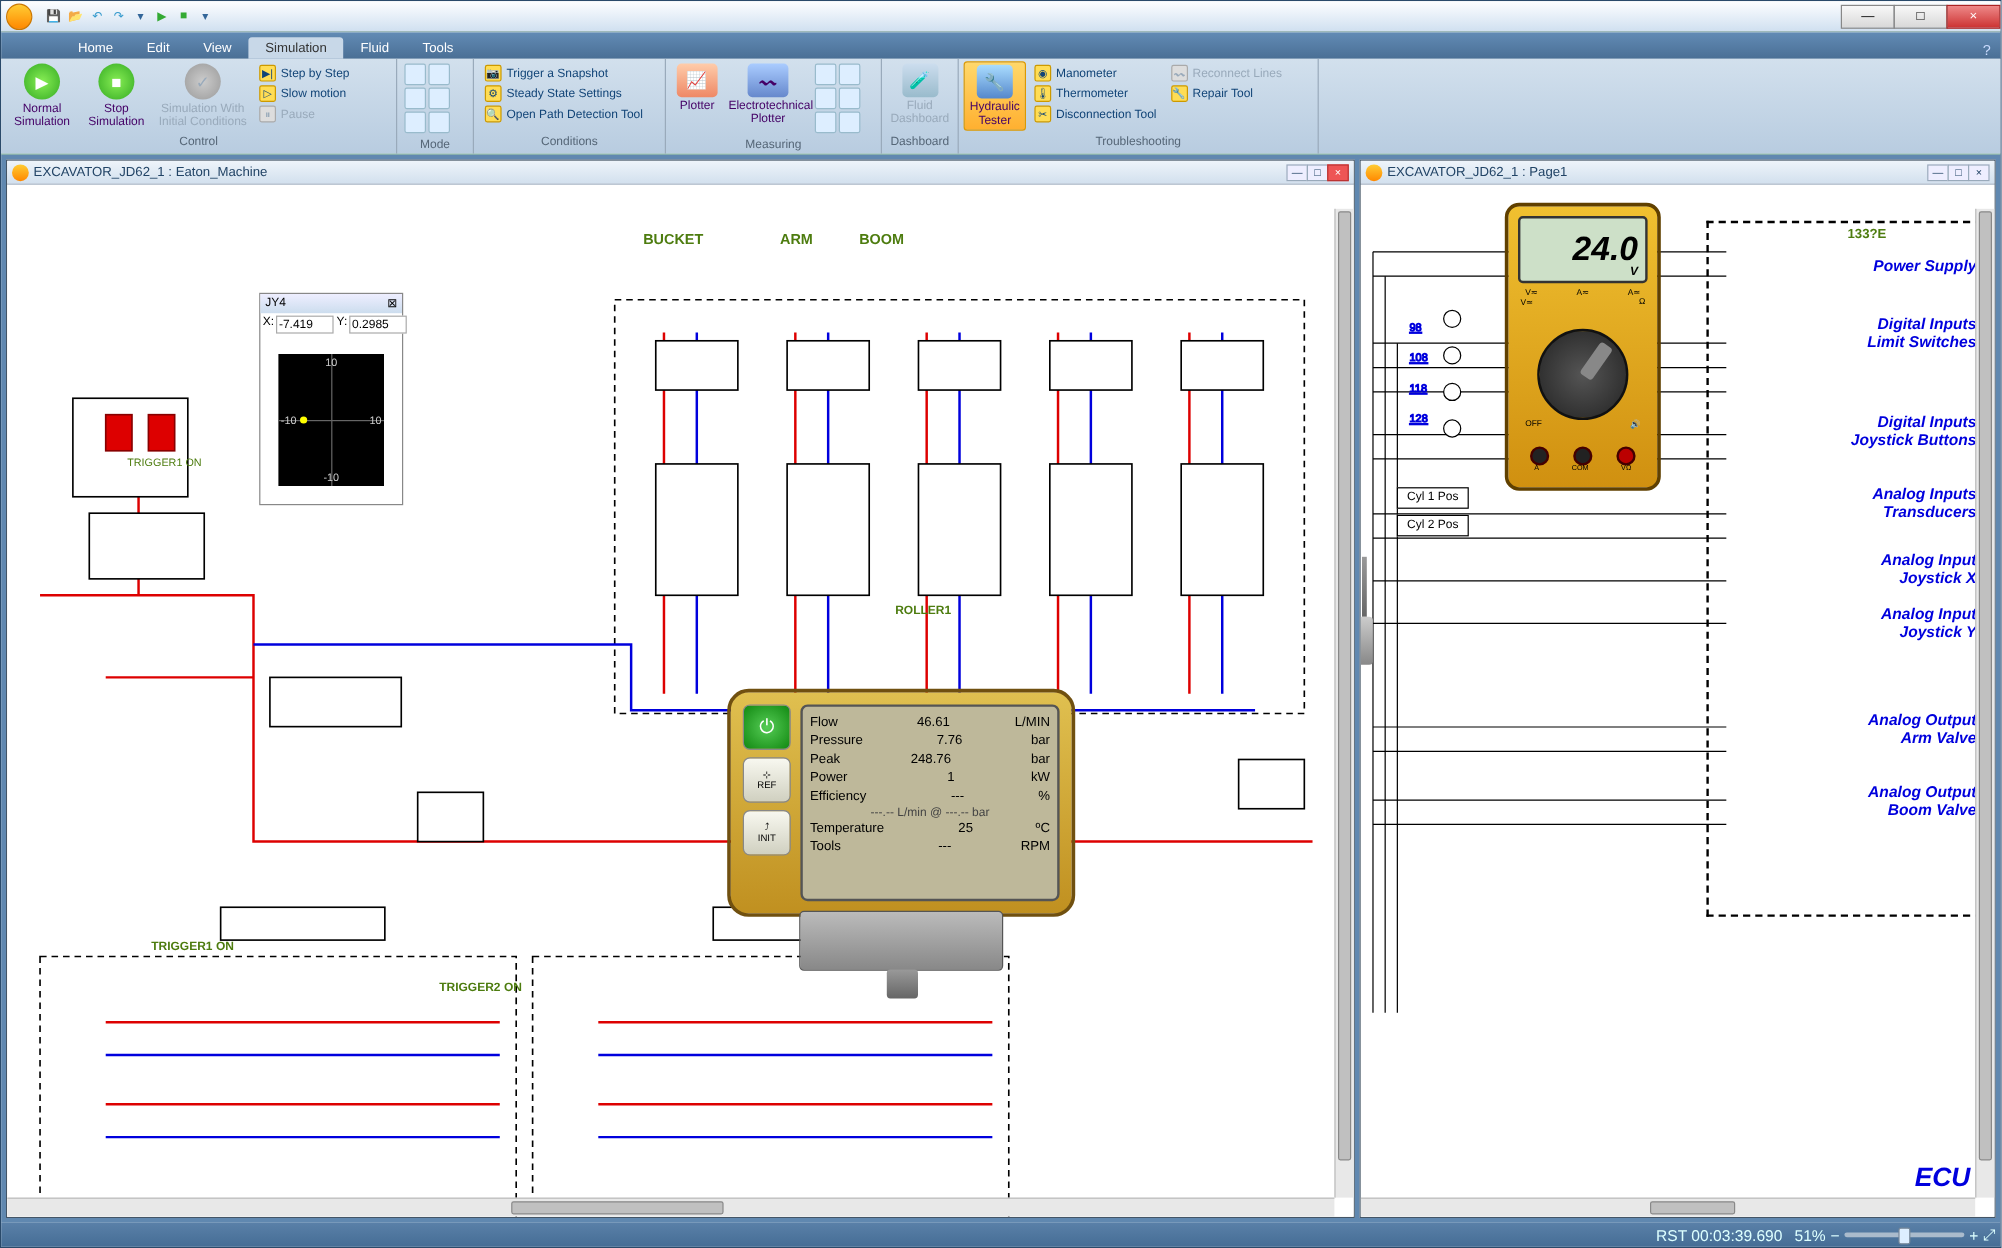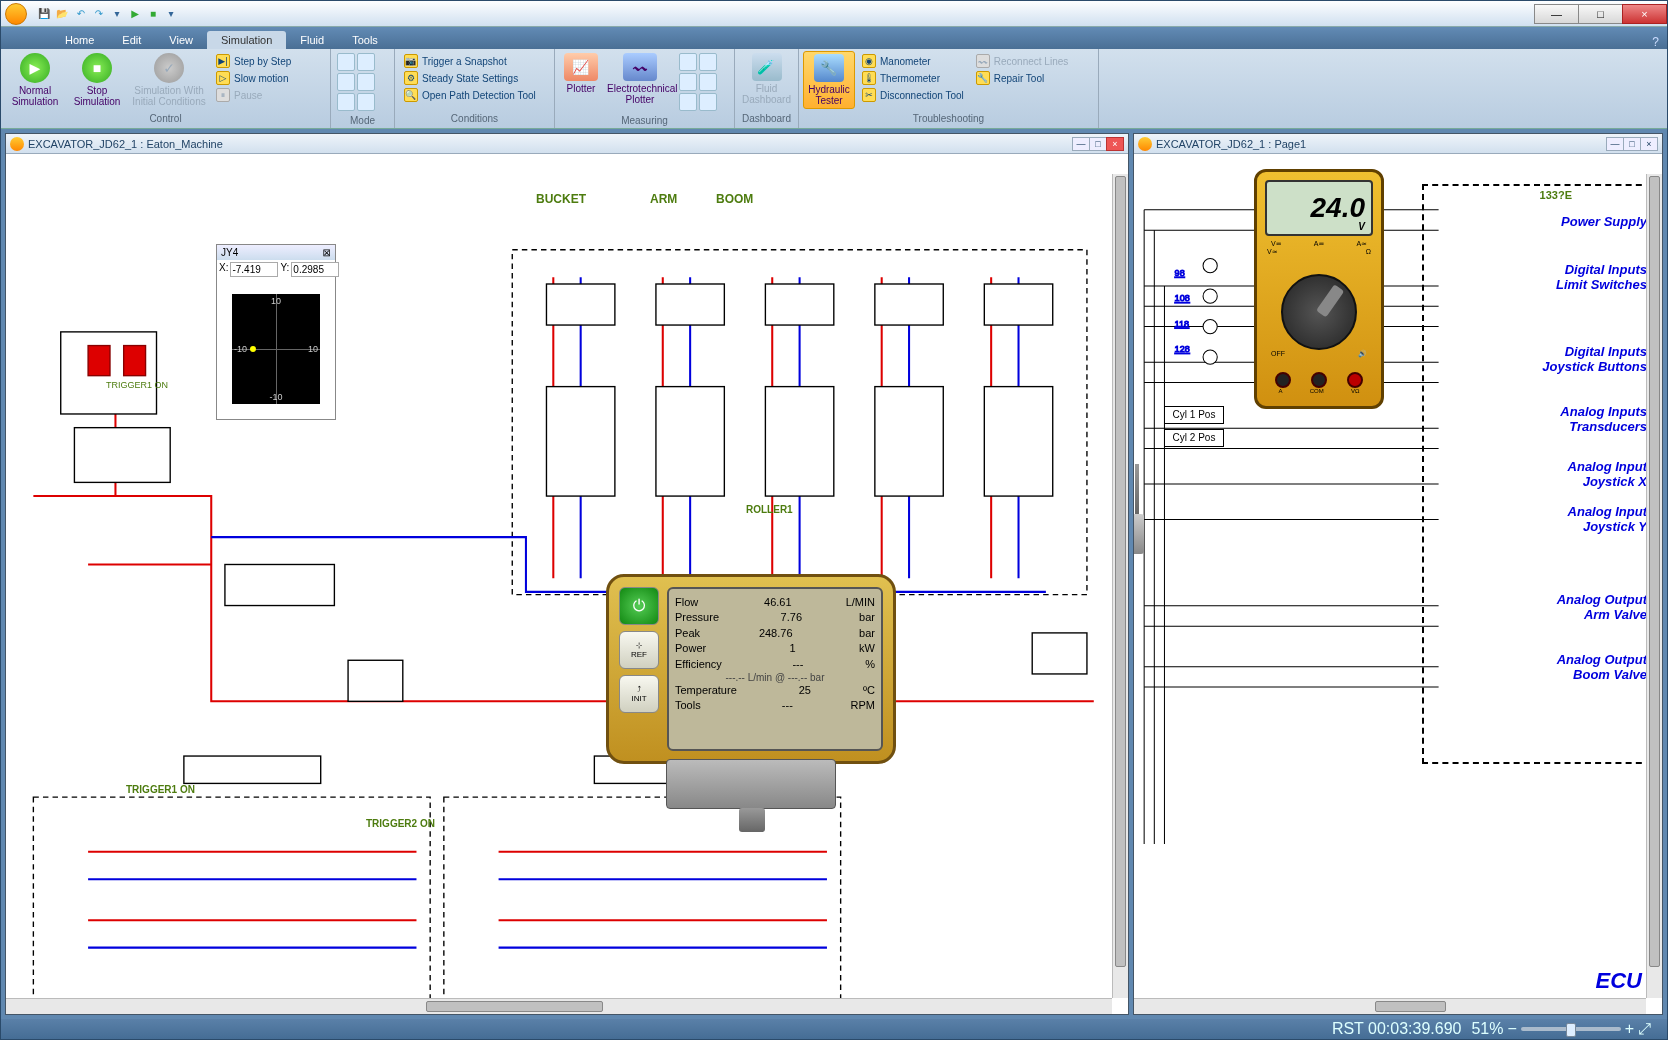--- a/index.html
+++ b/index.html
@@ -36,21 +36,21 @@
 .icogrid span{width:18px;height:18px;background:#def;border:1px solid #9bc;border-radius:2px}
 .workspace{position:absolute;top:128px;left:0;right:0;bottom:20px;background:#6088b0;padding:4px;display:flex;gap:4px}
 .doc{flex:1;background:#fff;border:1px solid #456;display:flex;flex-direction:column;position:relative;min-width:0}
 .doc.right{flex:0 0 530px}
 .dhead{height:20px;background:linear-gradient(#eef4fa,#d2e0ee);border-bottom:1px solid #9ab;display:flex;align-items:center;padding:0 4px;font-size:11px;color:#246}
 .dhead .dico{width:14px;height:14px;background:linear-gradient(#fc3,#f80);border-radius:50%;margin-right:4px}
 .dhead .dctrl{margin-left:auto;display:flex;gap:0}
 .dhead .dctrl span{width:18px;height:14px;border:1px solid #9ab;background:#eef;font-size:9px;display:flex;align-items:center;justify-content:center;margin-left:-1px}
 .dhead .dctrl .dcls{background:#e55;color:#fff;border-color:#b33}
 .canvas{flex:1;background:#fff;position:relative;overflow:hidden}
-.statusbar{height:20px;background:linear-gradient(#5a80a8,#456d95);position:absolute;bottom:0;left:0;right:0;display:flex;align-items:center;gap:10px;padding:0 16px;font-size:16px;color:#dff}
+.statusbar{height:20px;background:linear-gradient(#5a80a8,#456d95);position:absolute;bottom:0;left:0;right:0;display:flex;align-items:center;gap:10px;padding:0 4px;font-size:13px;color:#dff}
 .statusbar .sp{margin-left:auto}
 .zoom{display:flex;align-items:center;gap:4px}
 .zoom .slider{width:100px;height:4px;background:#abc;border-radius:2px;position:relative}
 .zoom .slider::after{content:'';position:absolute;left:45%;top:-4px;width:8px;height:12px;background:#def;border:1px solid #789;border-radius:2px}
 .lbl{position:absolute;font-size:12px;font-weight:bold;color:#4d7c0f}
 .joybox{position:absolute;left:210px;top:90px;width:120px;background:#fff;border:1px solid #888;font-size:10px}
 .joybox .jh{background:linear-gradient(#eef,#cde);padding:2px 4px;display:flex;justify-content:space-between}
 .joybox .jv{display:flex;padding:2px;gap:2px}
 .joybox .jv input{width:48px;font-size:10px;border:1px solid #aaa;padding:1px}
 .joybox .jplot{height:110px;background:#000;margin:15px;position:relative}

